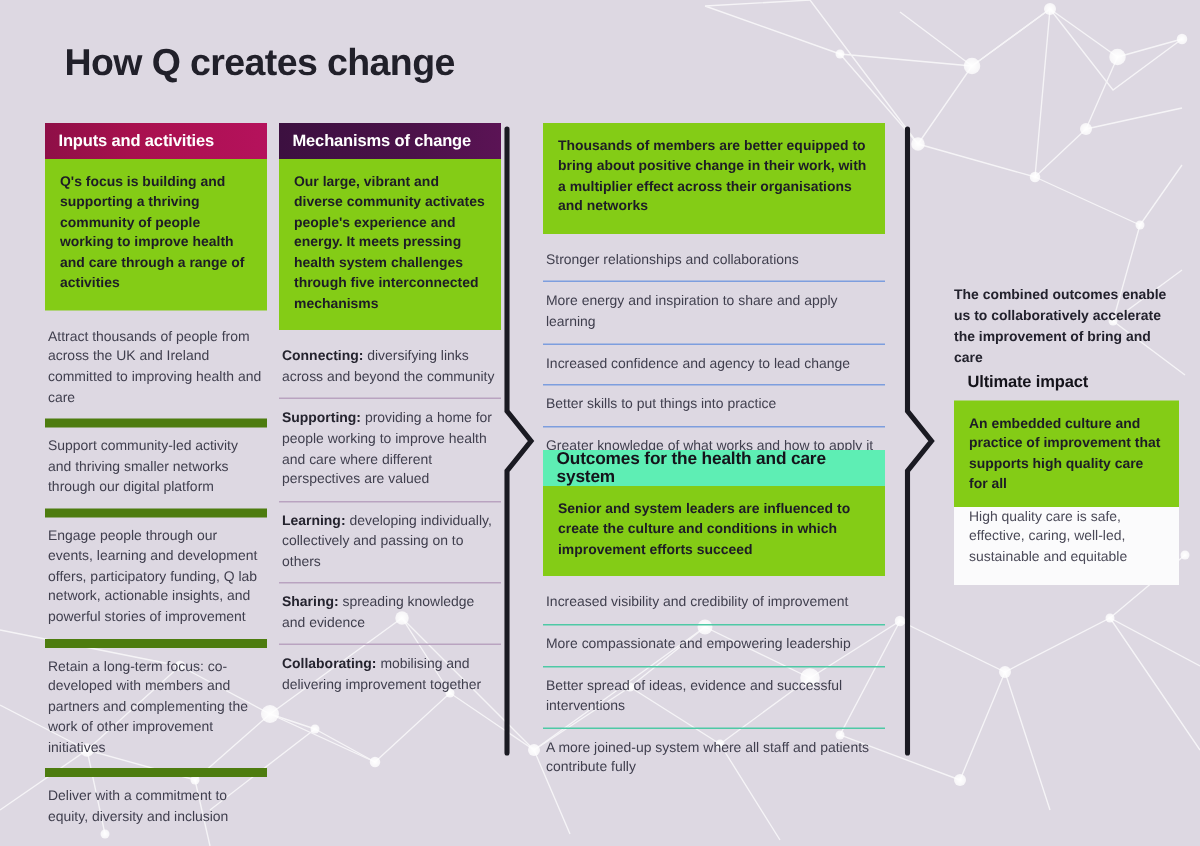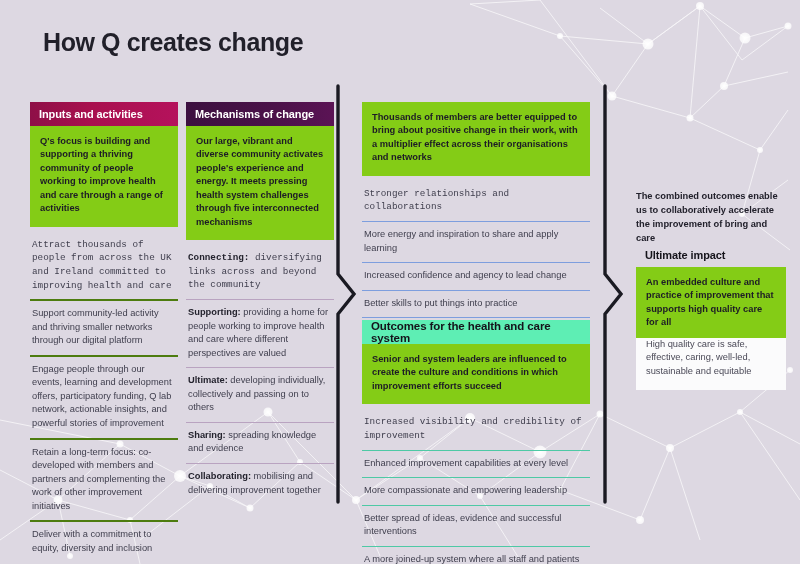--- a/index.html
+++ b/index.html
@@ -32,21 +32,21 @@
     position: absolute;
     left: 43px;
     top: 28px;
     font-size: 25px;
     font-weight: bold;
     color: #21202a;
     letter-spacing: -0.4px;
   }
 
   
-  .col { position: absolute; margin-top: 20px; }
+  .col { position: absolute; }
 
   .card-header {
     height: 24px;
     display: flex;
     align-items: center;
     padding: 0 9px;
     font-size: 11px;
     font-weight: bold;
     letter-spacing: -0.1px;
   }
@@ -65,27 +65,27 @@
   
   .items { margin-top: 11px; }
   .item {
     font-size: 9.3px;
     line-height: 1.46;
     color: #3f3e4d;
     padding: 6px 2px 7px 2px;
   }
   .item b { color: #24232e; font-weight: bold; }
 
-  .items.pink .item + .item { border-top: 2px solid #4d7c0f; }
+  .items.pink .item + .item { border-top: 6px solid #4d7c0f; }
   .items.pink2 .item + .item { border-top: 1px solid #b9a3c0; }
   .items.blue .item + .item { border-top: 1px solid #7d9ede; }
   .items.blue .item:last-child { border-bottom: none; }
   .items.green .item + .item { border-top: 1px solid #4ec9a5; }
 
-  .item.first { padding-top: 0; font-family: Liberation Mono, monospace; }
+  .item.first { padding-top: 0; }
 
   
   #col-inputs   { left: 30px;  top: 82px;  width: 148px; }
   #col-mech     { left: 186px; top: 82px;  width: 148px; }
   #col-ind      { left: 362px; top: 82px;  width: 228px; }
   #col-sys      { left: 362px; top: 300px; width: 228px; }
 
   #col-inputs .card-header  { background: linear-gradient(90deg,#8e0f47 0%,#a8104e 40%,#b5125c 100%); }
   #col-mech   .card-header  { background: linear-gradient(90deg,#3c1040 0%,#4b1249 60%,#5b1355 100%); }
   #col-ind    .card-header  { background: #00e4f7; }
@@ -209,21 +209,21 @@
     <div class="card-header light-text">Mechanisms of change</div>
     <div class="card-body">Our large, vibrant and diverse community activates people's experience and energy. It meets pressing health system challenges through five interconnected mechanisms</div>
     <div class="items pink2">
       <div class="item first">
         <b>Connecting:</b><span> diversifying links across and beyond the community</span>
       </div>
       <div class="item">
         <b>Supporting:</b><span> providing a home for people working to improve health and care where different perspectives are valued</span>
       </div>
       <div class="item">
-        <b>Ultimate:</b><span> developing individually, collectively and passing on to others</span>
+        <b>Learning:</b><span> developing individually, collectively and passing on to others</span>
       </div>
       <div class="item">
         <b>Sharing:</b><span> spreading knowledge and evidence</span>
       </div>
       <div class="item">
         <b>Collaborating:</b><span> mobilising and delivering improvement together</span>
       </div>
     </div>
   </div>
 
@@ -240,21 +240,20 @@
       <div class="item">Better skills to put things into practice</div>
       <div class="item">Greater knowledge of what works and how to apply it</div>
     </div>
   </div>
 
   <div class="col" id="col-sys">
     <div class="card-header dark-text">Outcomes for the health and care system</div>
     <div class="card-body">Senior and system leaders are influenced to create the culture and conditions in which improvement efforts succeed</div>
     <div class="items green">
       <div class="item first">Increased visibility and credibility of improvement</div>
-      <div class="item">Enhanced improvement capabilities at every level</div>
       <div class="item">More compassionate and empowering leadership</div>
       <div class="item">Better spread of ideas, evidence and successful interventions</div>
       <div class="item">A more joined-up system where all staff and patients contribute fully</div>
     </div>
   </div>
 
   <svg class="arrow" id="arrow-right" width="26" height="420" viewBox="0 0 26 420">
     <path d="M5 2 L5 190 L21 210 L5 230 L5 418" fill="none" stroke="#1a1a22" stroke-width="3.4" stroke-linecap="round" stroke-linejoin="miter"></path>
   </svg>
 

